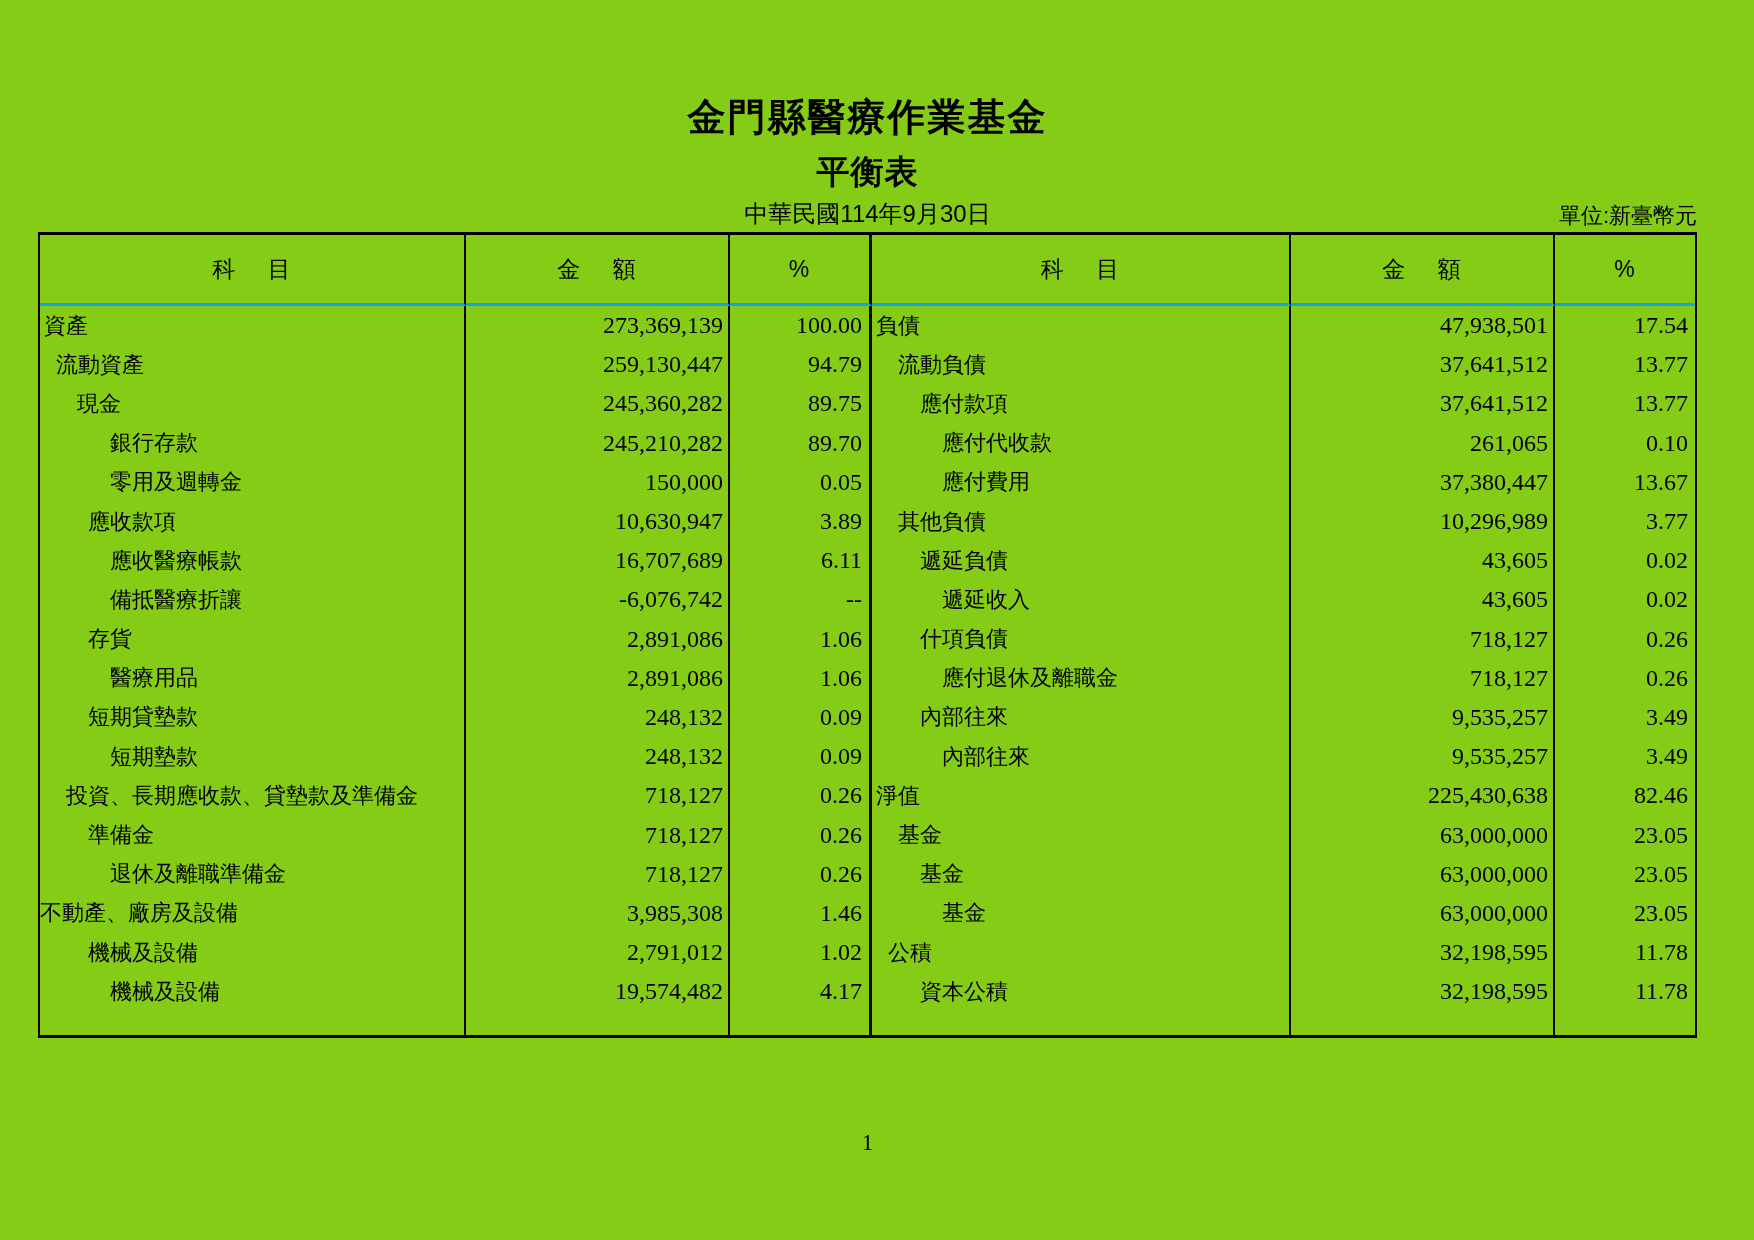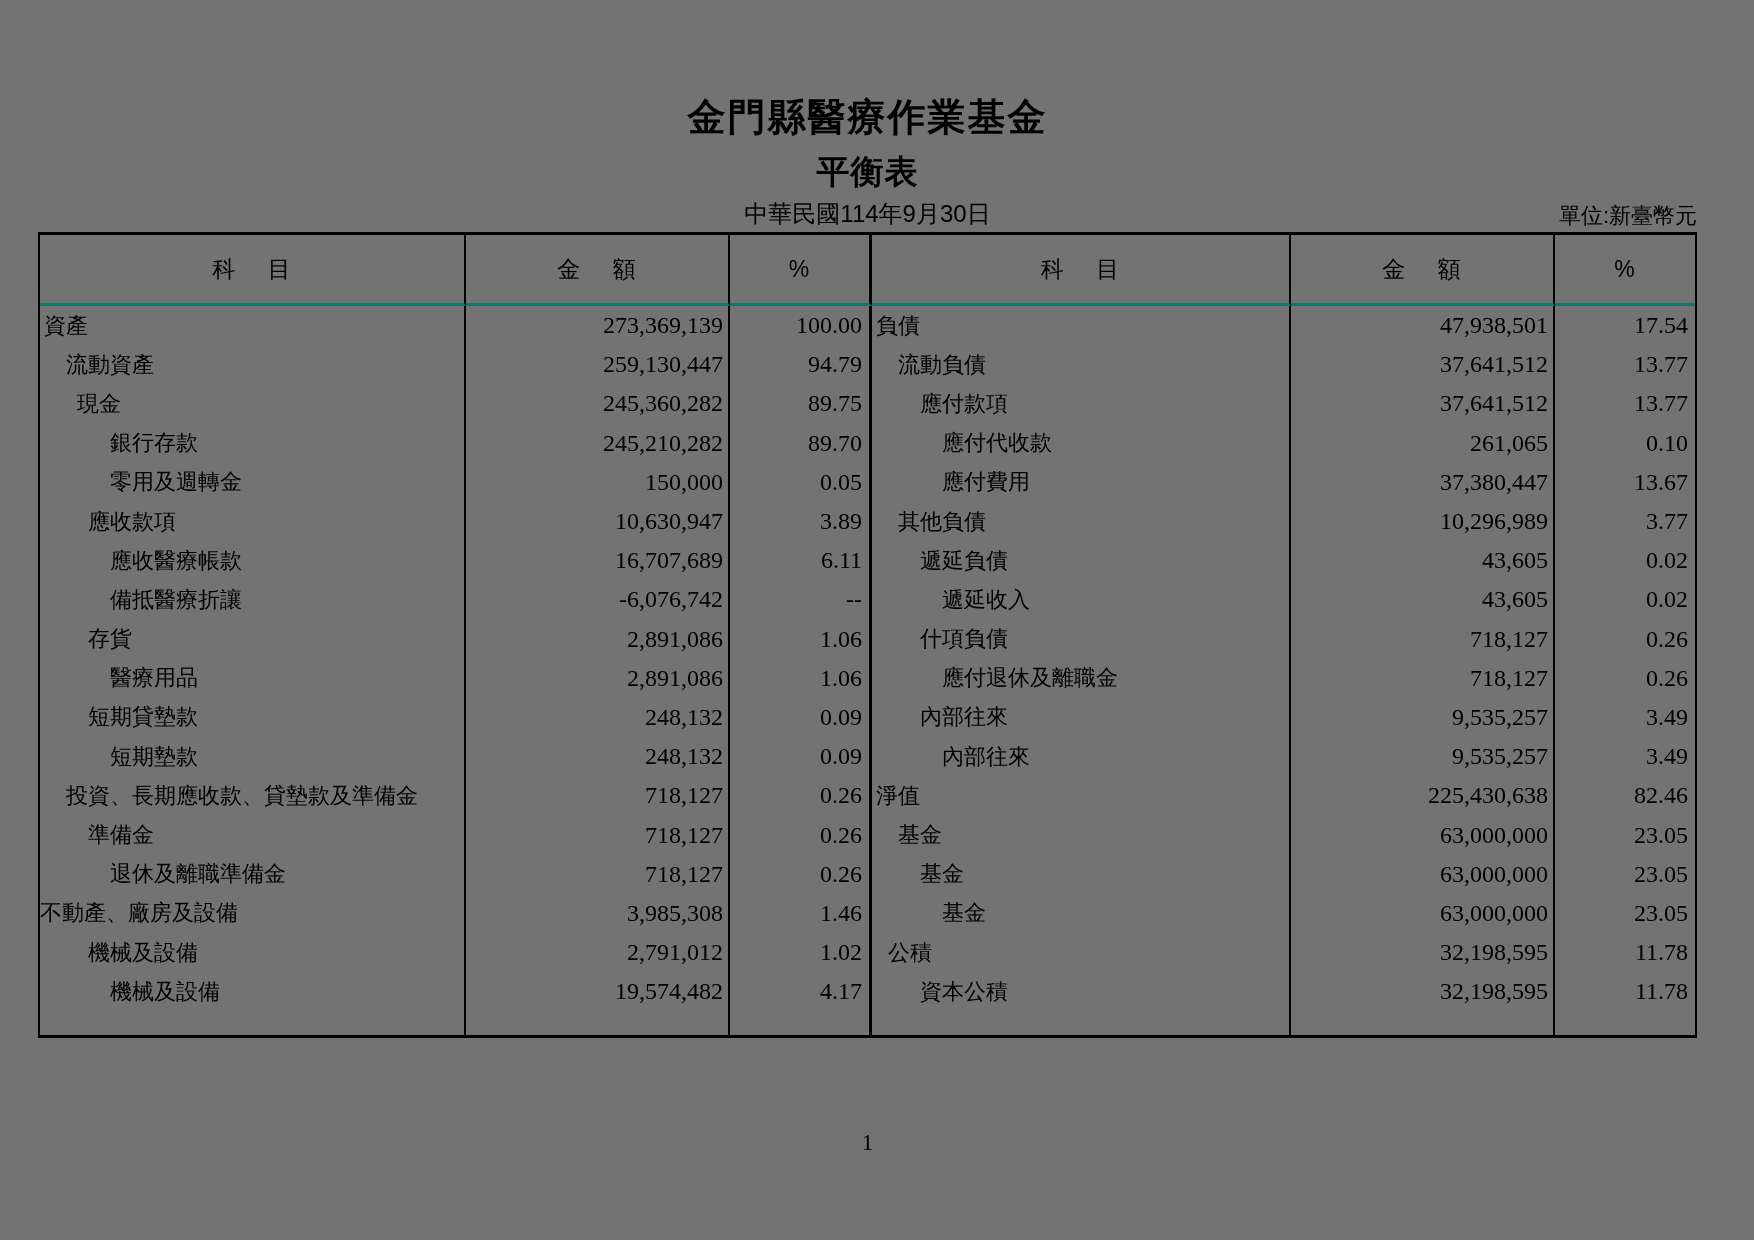--- a/index.html
+++ b/index.html
@@ -1,17 +1,17 @@
 <!DOCTYPE html>
 <html><head>
 <meta charset="utf-8">
 <style>
   html,body{margin:0;padding:0;background:#888;}
   .page{
-    position:relative;width:1754px;height:1240px;background:#737373;color:#000;
+    position:relative;width:1754px;height:1240px;background:#84cc16;color:#000;
     font-family:"Liberation Sans",sans-serif;overflow:hidden;
   }
   .doc-title{
     position:absolute;left:38px;top:92px;width:1659px;text-align:center;
     font-size:38px;font-weight:700;letter-spacing:2px;
   }
   .doc-subtitle{
     position:absolute;left:38px;top:150px;width:1659px;text-align:center;
     font-size:33px;font-weight:700;letter-spacing:1px;
   }
@@ -26,21 +26,21 @@
     position:absolute;left:38px;top:232px;width:1659px;height:806px;
     box-sizing:border-box;
     border:2px solid #000;border-top-width:3px;border-bottom-width:3px;
     display:grid;
     grid-template-columns:426px 264px 142px 419px 264px 140px;
     grid-template-rows:71px repeat(18,39.2px) 1fr;
   }
   .cell{box-sizing:border-box;display:flex;align-items:center;min-width:0;}
   .v2{border-right:2px solid #000;}
   .v3{border-right:3px solid #000;}
-  .hcell{border-bottom:3px solid #0f766e;justify-content:center;font-size:23px;font-weight:500;letter-spacing:1px;}
+  .hcell{border-bottom:3px solid #0ea5e9;justify-content:center;font-size:23px;font-weight:500;letter-spacing:1px;}
   .acct{justify-content:flex-start;font-size:22px;white-space:nowrap;overflow:hidden;}
   .num{justify-content:flex-end;font-family:"Liberation Serif",serif;font-size:24px;padding-right:5px;white-space:nowrap;}
   .pct{justify-content:flex-end;font-family:"Liberation Serif",serif;font-size:24px;padding-right:7px;white-space:nowrap;}
   .page-number{
     position:absolute;left:38px;top:1130px;width:1659px;text-align:center;
     font-family:"Liberation Serif",serif;font-size:23px;
   }
 </style>
 </head>
 <body>
@@ -58,21 +58,21 @@
     <div class="cell hcell v3">%</div>
     <div class="cell hcell v2">科　 目</div>
     <div class="cell hcell v2">金　 額</div>
     <div class="cell hcell">%</div>
   <div class="cell acct v2" style="padding-left: 4px;">資產</div>
       <div class="cell num v2">273,369,139</div>
       <div class="cell pct v3">100.00</div>
       <div class="cell acct v2" style="padding-left: 4px;">負債</div>
       <div class="cell num v2">47,938,501</div>
       <div class="cell pct">17.54</div>
-      <div class="cell acct v2" style="padding-left: 26px;">流動資產</div>
+      <div class="cell acct v2" style="padding-left: 16px;">流動資產</div>
       <div class="cell num v2">259,130,447</div>
       <div class="cell pct v3">94.79</div>
       <div class="cell acct v2" style="padding-left: 26px;">流動負債</div>
       <div class="cell num v2">37,641,512</div>
       <div class="cell pct">13.77</div>
       <div class="cell acct v2" style="padding-left: 37px;">現金</div>
       <div class="cell num v2">245,360,282</div>
       <div class="cell pct v3">89.75</div>
       <div class="cell acct v2" style="padding-left: 48px;">應付款項</div>
       <div class="cell num v2">37,641,512</div>

